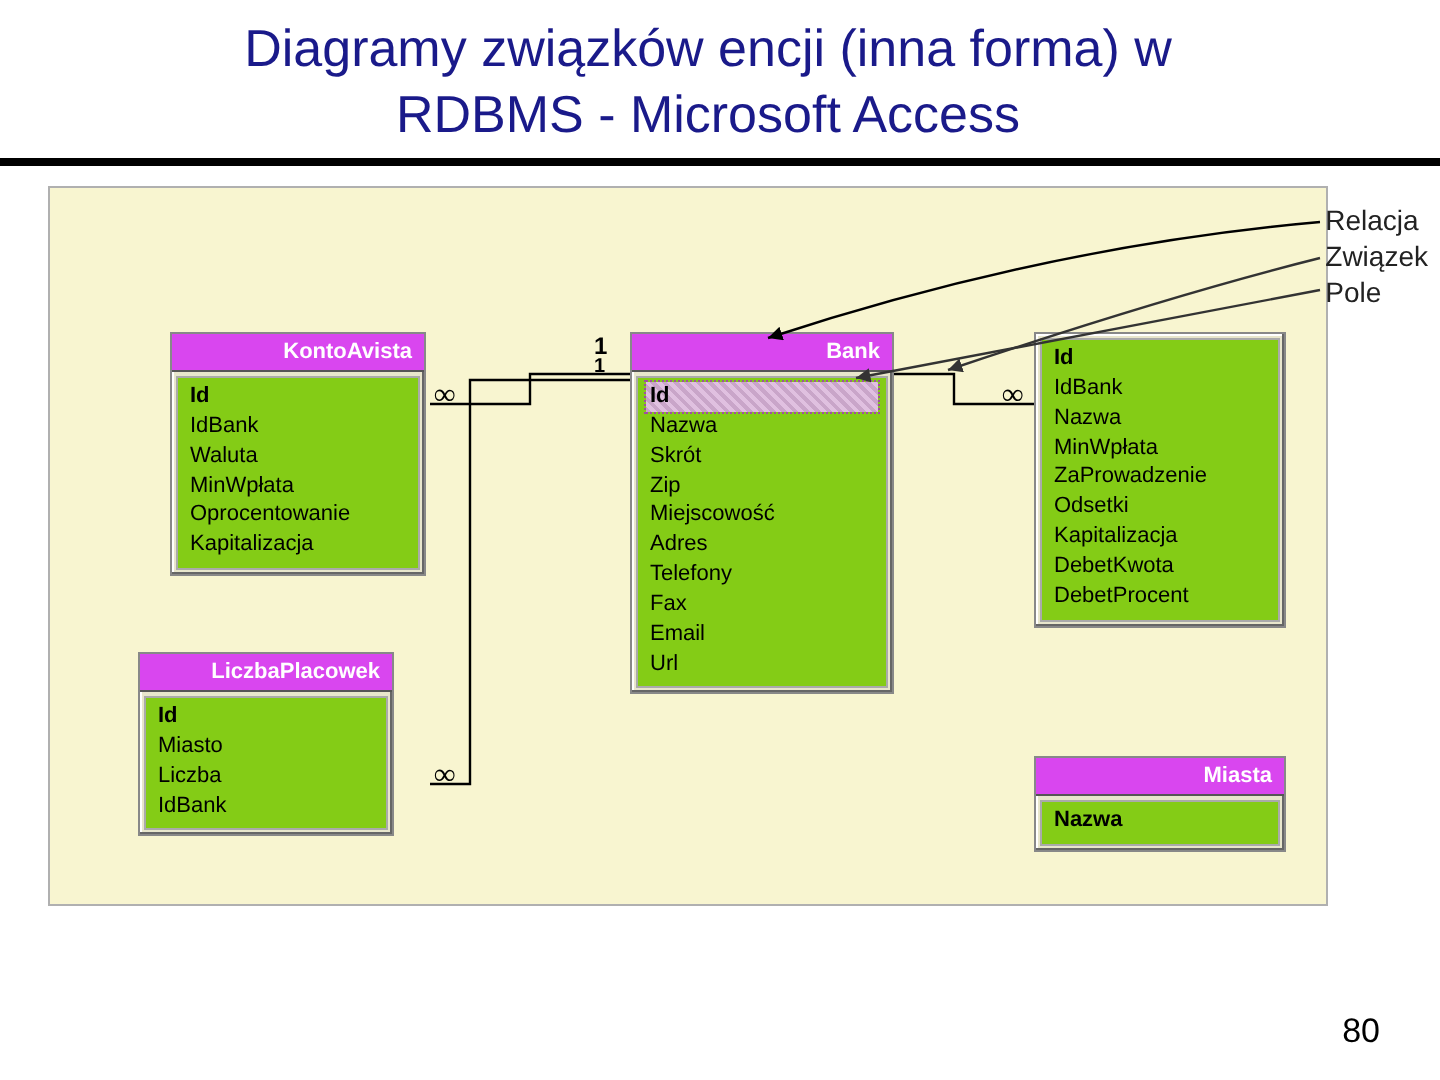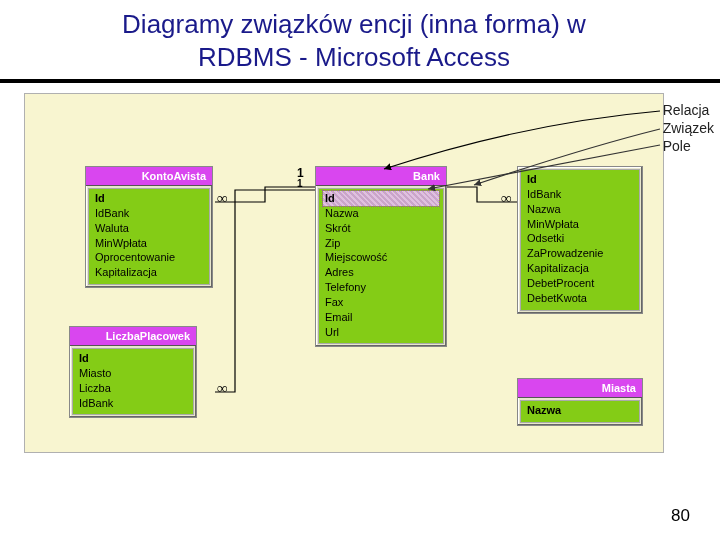--- a/index.html
+++ b/index.html
@@ -173,25 +173,25 @@
         <div class="field">Url</div>
       </div>
     </div>
 
     <div class="entity" style="left:492px; top:72px; width:126px;">
       <div class="entity-body">
         <div class="field bold">Id</div>
         <div class="field">IdBank</div>
         <div class="field">Nazwa</div>
         <div class="field">MinWpłata</div>
+        <div class="field">ZaProwadzenie</div>
         <div class="field">Odsetki</div>
-        <div class="field">ZaProwadzenie</div>
         <div class="field">Kapitalizacja</div>
+        <div class="field">DebetKwota</div>
         <div class="field">DebetProcent</div>
-        <div class="field">DebetKwota</div>
       </div>
     </div>
 
     <div class="entity" style="left:44px; top:232px; width:128px;">
       <div class="entity-header">LiczbaPlacowek</div>
       <div class="entity-body">
         <div class="field bold">Id</div>
         <div class="field">Miasto</div>
         <div class="field">Liczba</div>
         <div class="field">IdBank</div>

